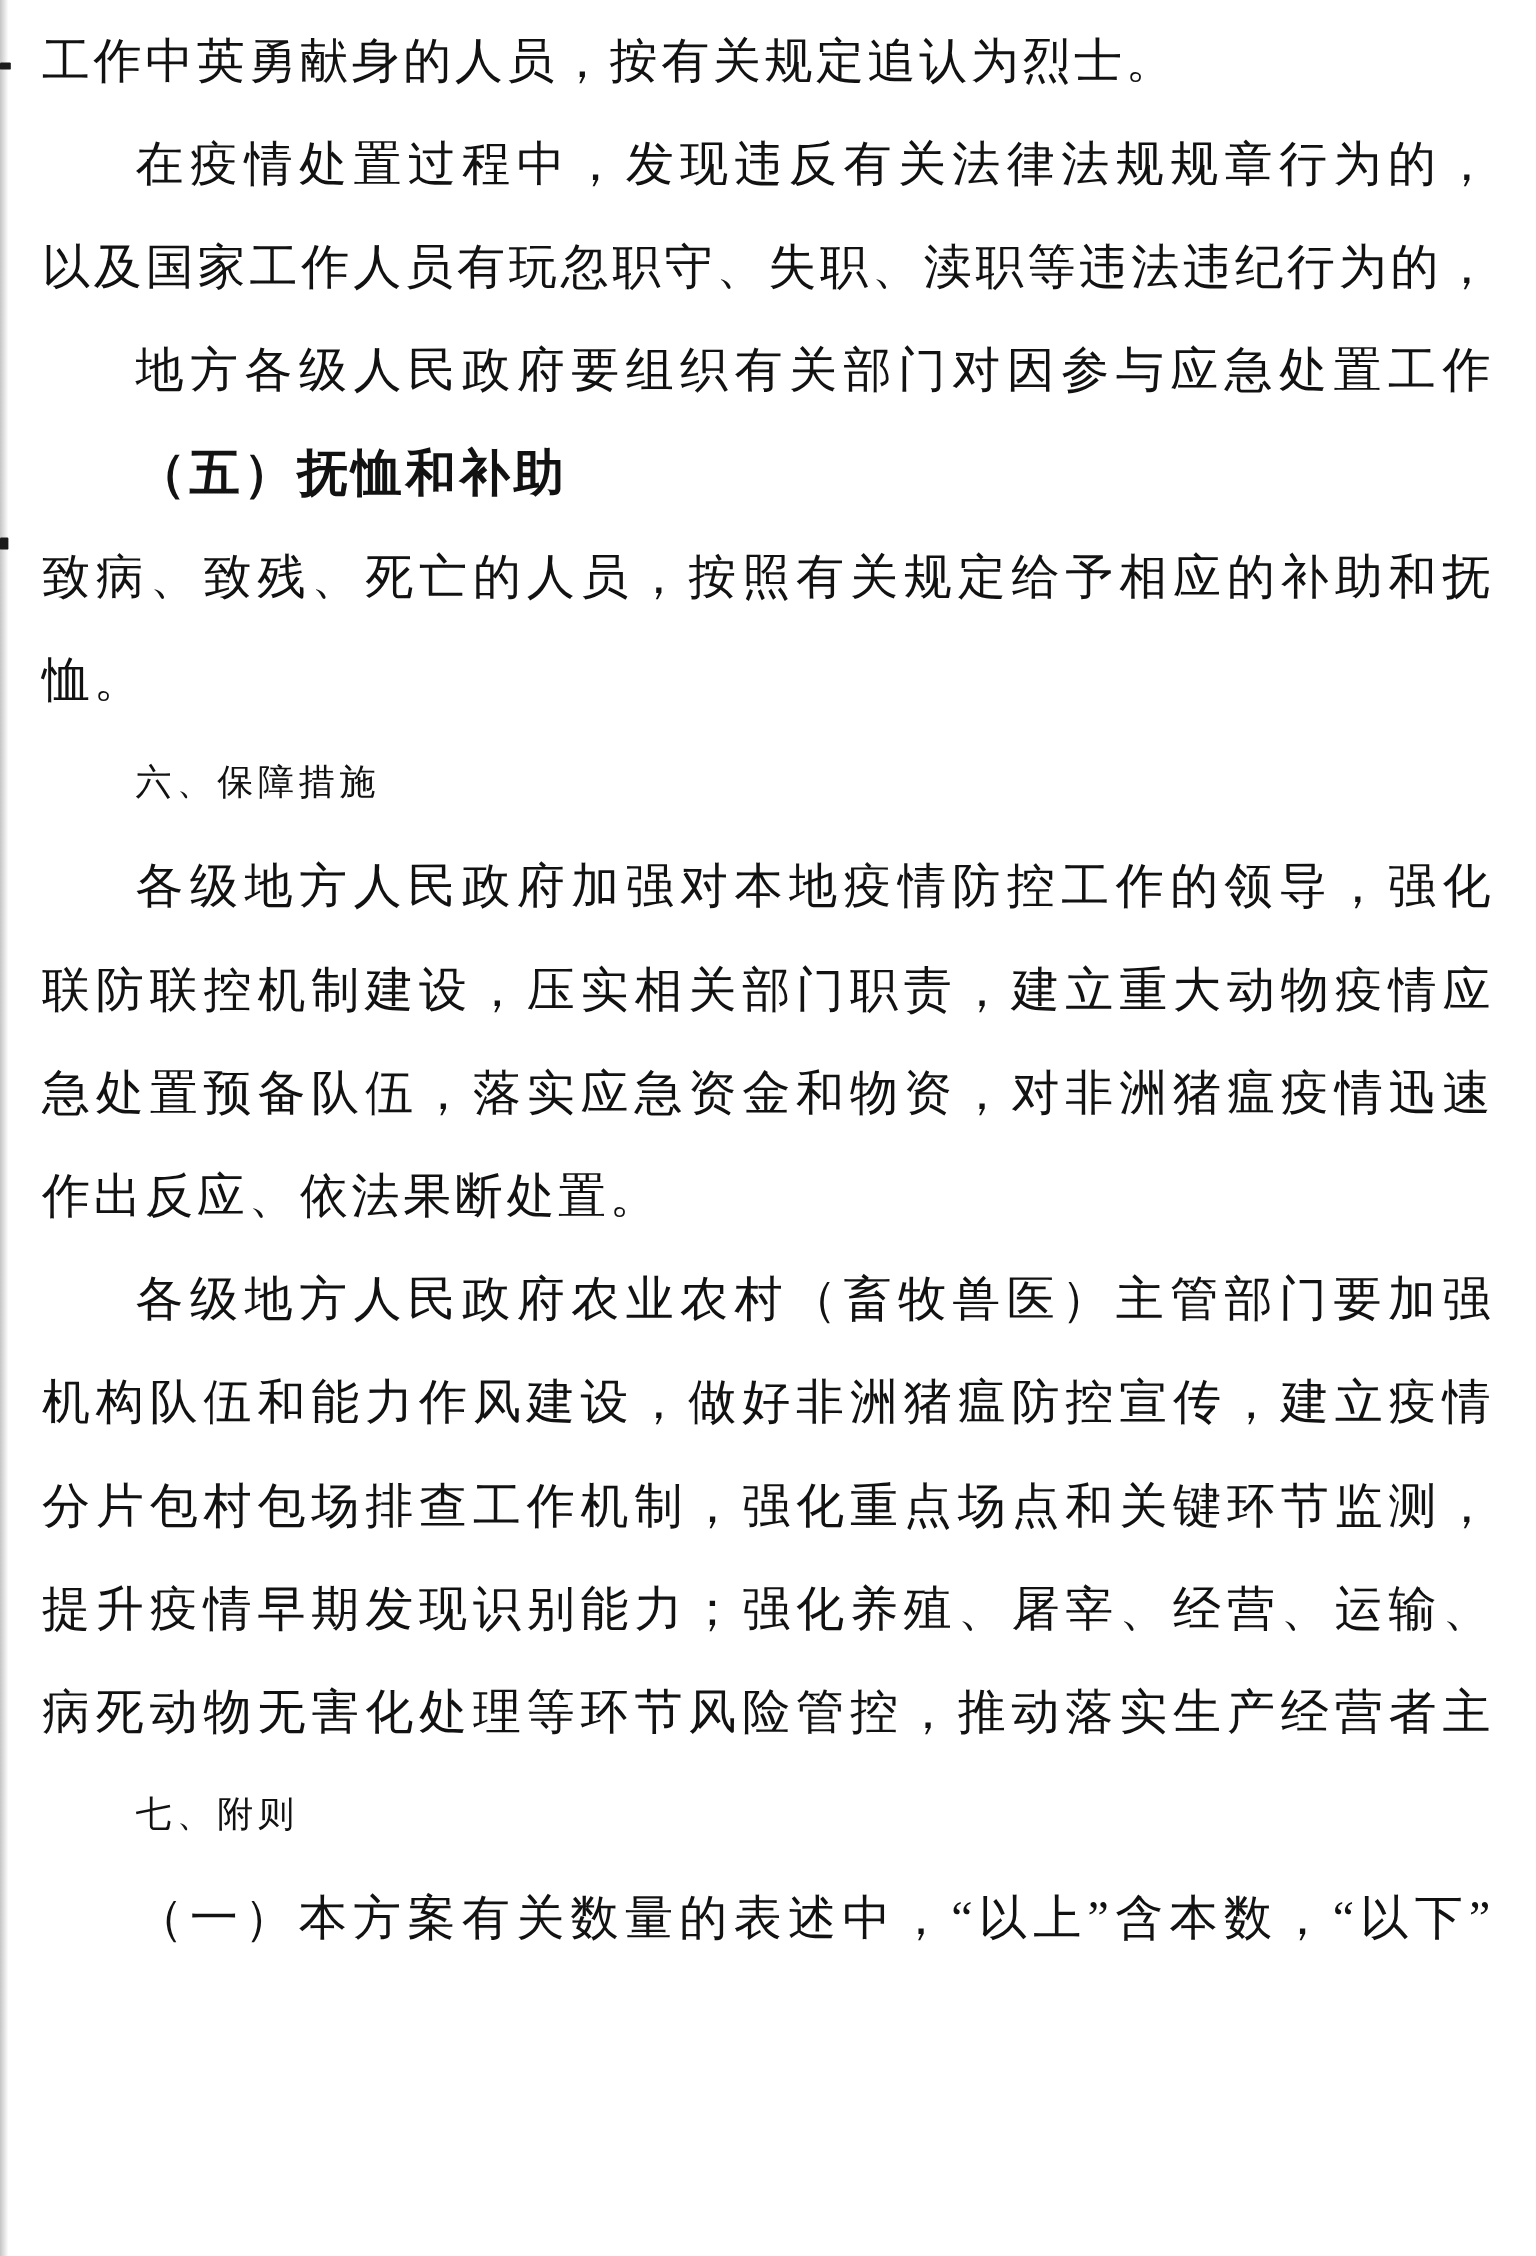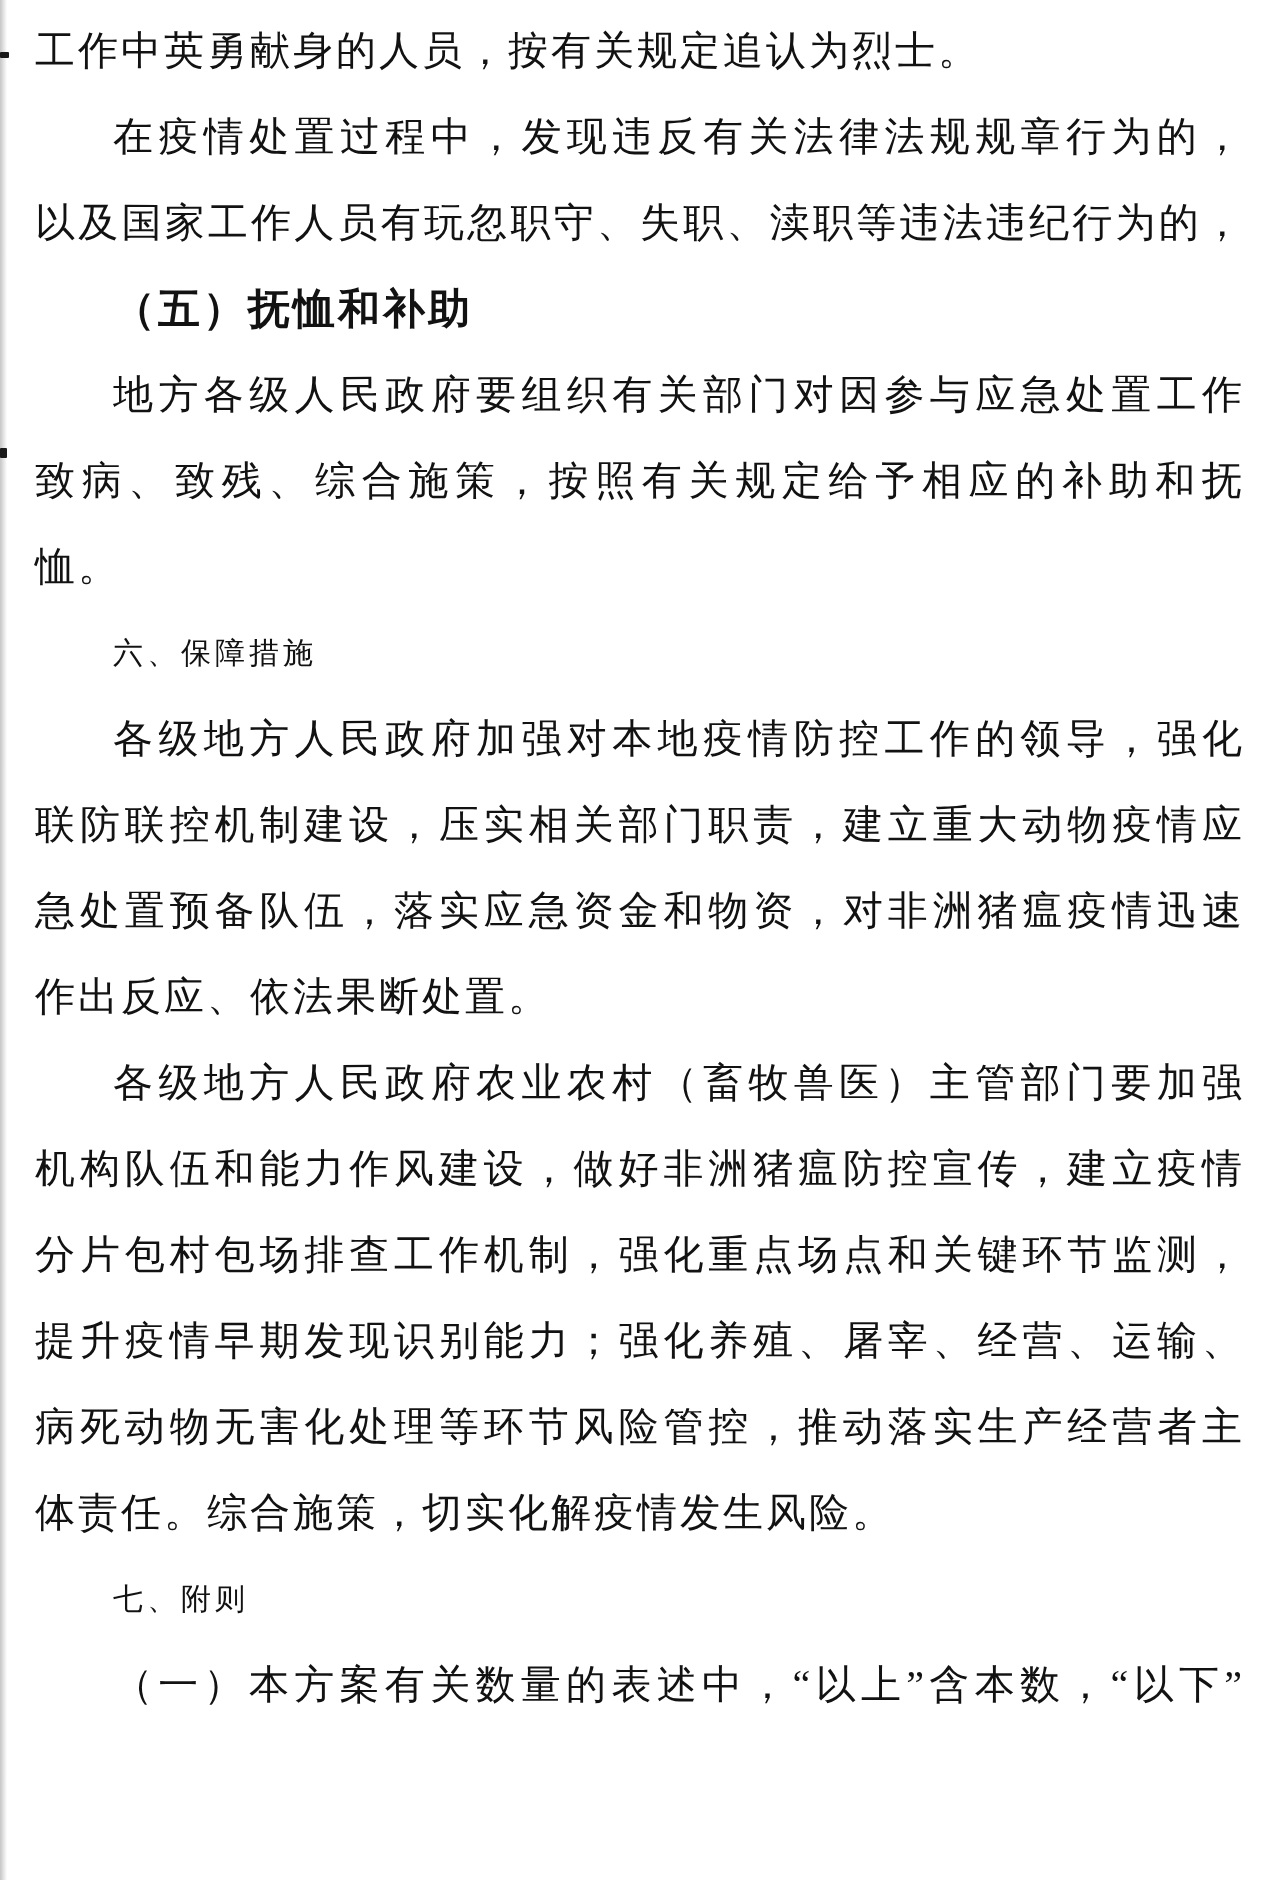--- a/index.html
+++ b/index.html
@@ -77,31 +77,30 @@
 <body>
 
 <div class="page">
   <div class="scan-edge"></div>
   <div class="speck s1"></div>
   <div class="speck s2"></div>
   <div class="lines" id="lines-container">
       <div class="line">工作中英勇献身的人员，按有关规定追认为烈士。</div>
       <div class="line ind fill">在疫情处置过程中，发现违反有关法律法规规章行为的，</div>
       <div class="line fill">以及国家工作人员有玩忽职守、失职、渎职等违法违纪行为的，</div>
+      <div class="line ind fill">地方各级人民政府要组织有关部门对因参与应急处置工作</div>
       <div class="line heading-kai ind">（五）抚恤和补助</div>
-      <div class="line ind fill">地方各级人民政府要组织有关部门对因参与应急处置工作</div>
-      <div class="line fill">致病、致残、综合施策，按照有关规定给予相应的补助和抚</div>
+      <div class="line fill">致病、致残、死亡的人员，按照有关规定给予相应的补助和抚</div>
       <div class="line">恤。</div>
       <div class="line heading-hei ind">六、保障措施</div>
       <div class="line ind fill">各级地方人民政府加强对本地疫情防控工作的领导，强化</div>
       <div class="line fill">联防联控机制建设，压实相关部门职责，建立重大动物疫情应</div>
       <div class="line fill">急处置预备队伍，落实应急资金和物资，对非洲猪瘟疫情迅速</div>
       <div class="line">作出反应、依法果断处置。</div>
       <div class="line ind fill">各级地方人民政府农业农村（畜牧兽医）主管部门要加强</div>
       <div class="line fill">机构队伍和能力作风建设，做好非洲猪瘟防控宣传，建立疫情</div>
       <div class="line fill">分片包村包场排查工作机制，强化重点场点和关键环节监测，</div>
       <div class="line fill">提升疫情早期发现识别能力；强化养殖、屠宰、经营、运输、</div>
       <div class="line fill">病死动物无害化处理等环节风险管控，推动落实生产经营者主</div>
-      <div class="line">体责任。综合施策，切实化解疫情发生风险。</div>
       <div class="line heading-hei ind">七、附则</div>
       <div class="line ind fill">（一）本方案有关数量的表述中，“以上”含本数，“以下”</div>
     </div>
 </div>
 
 </body></html>

